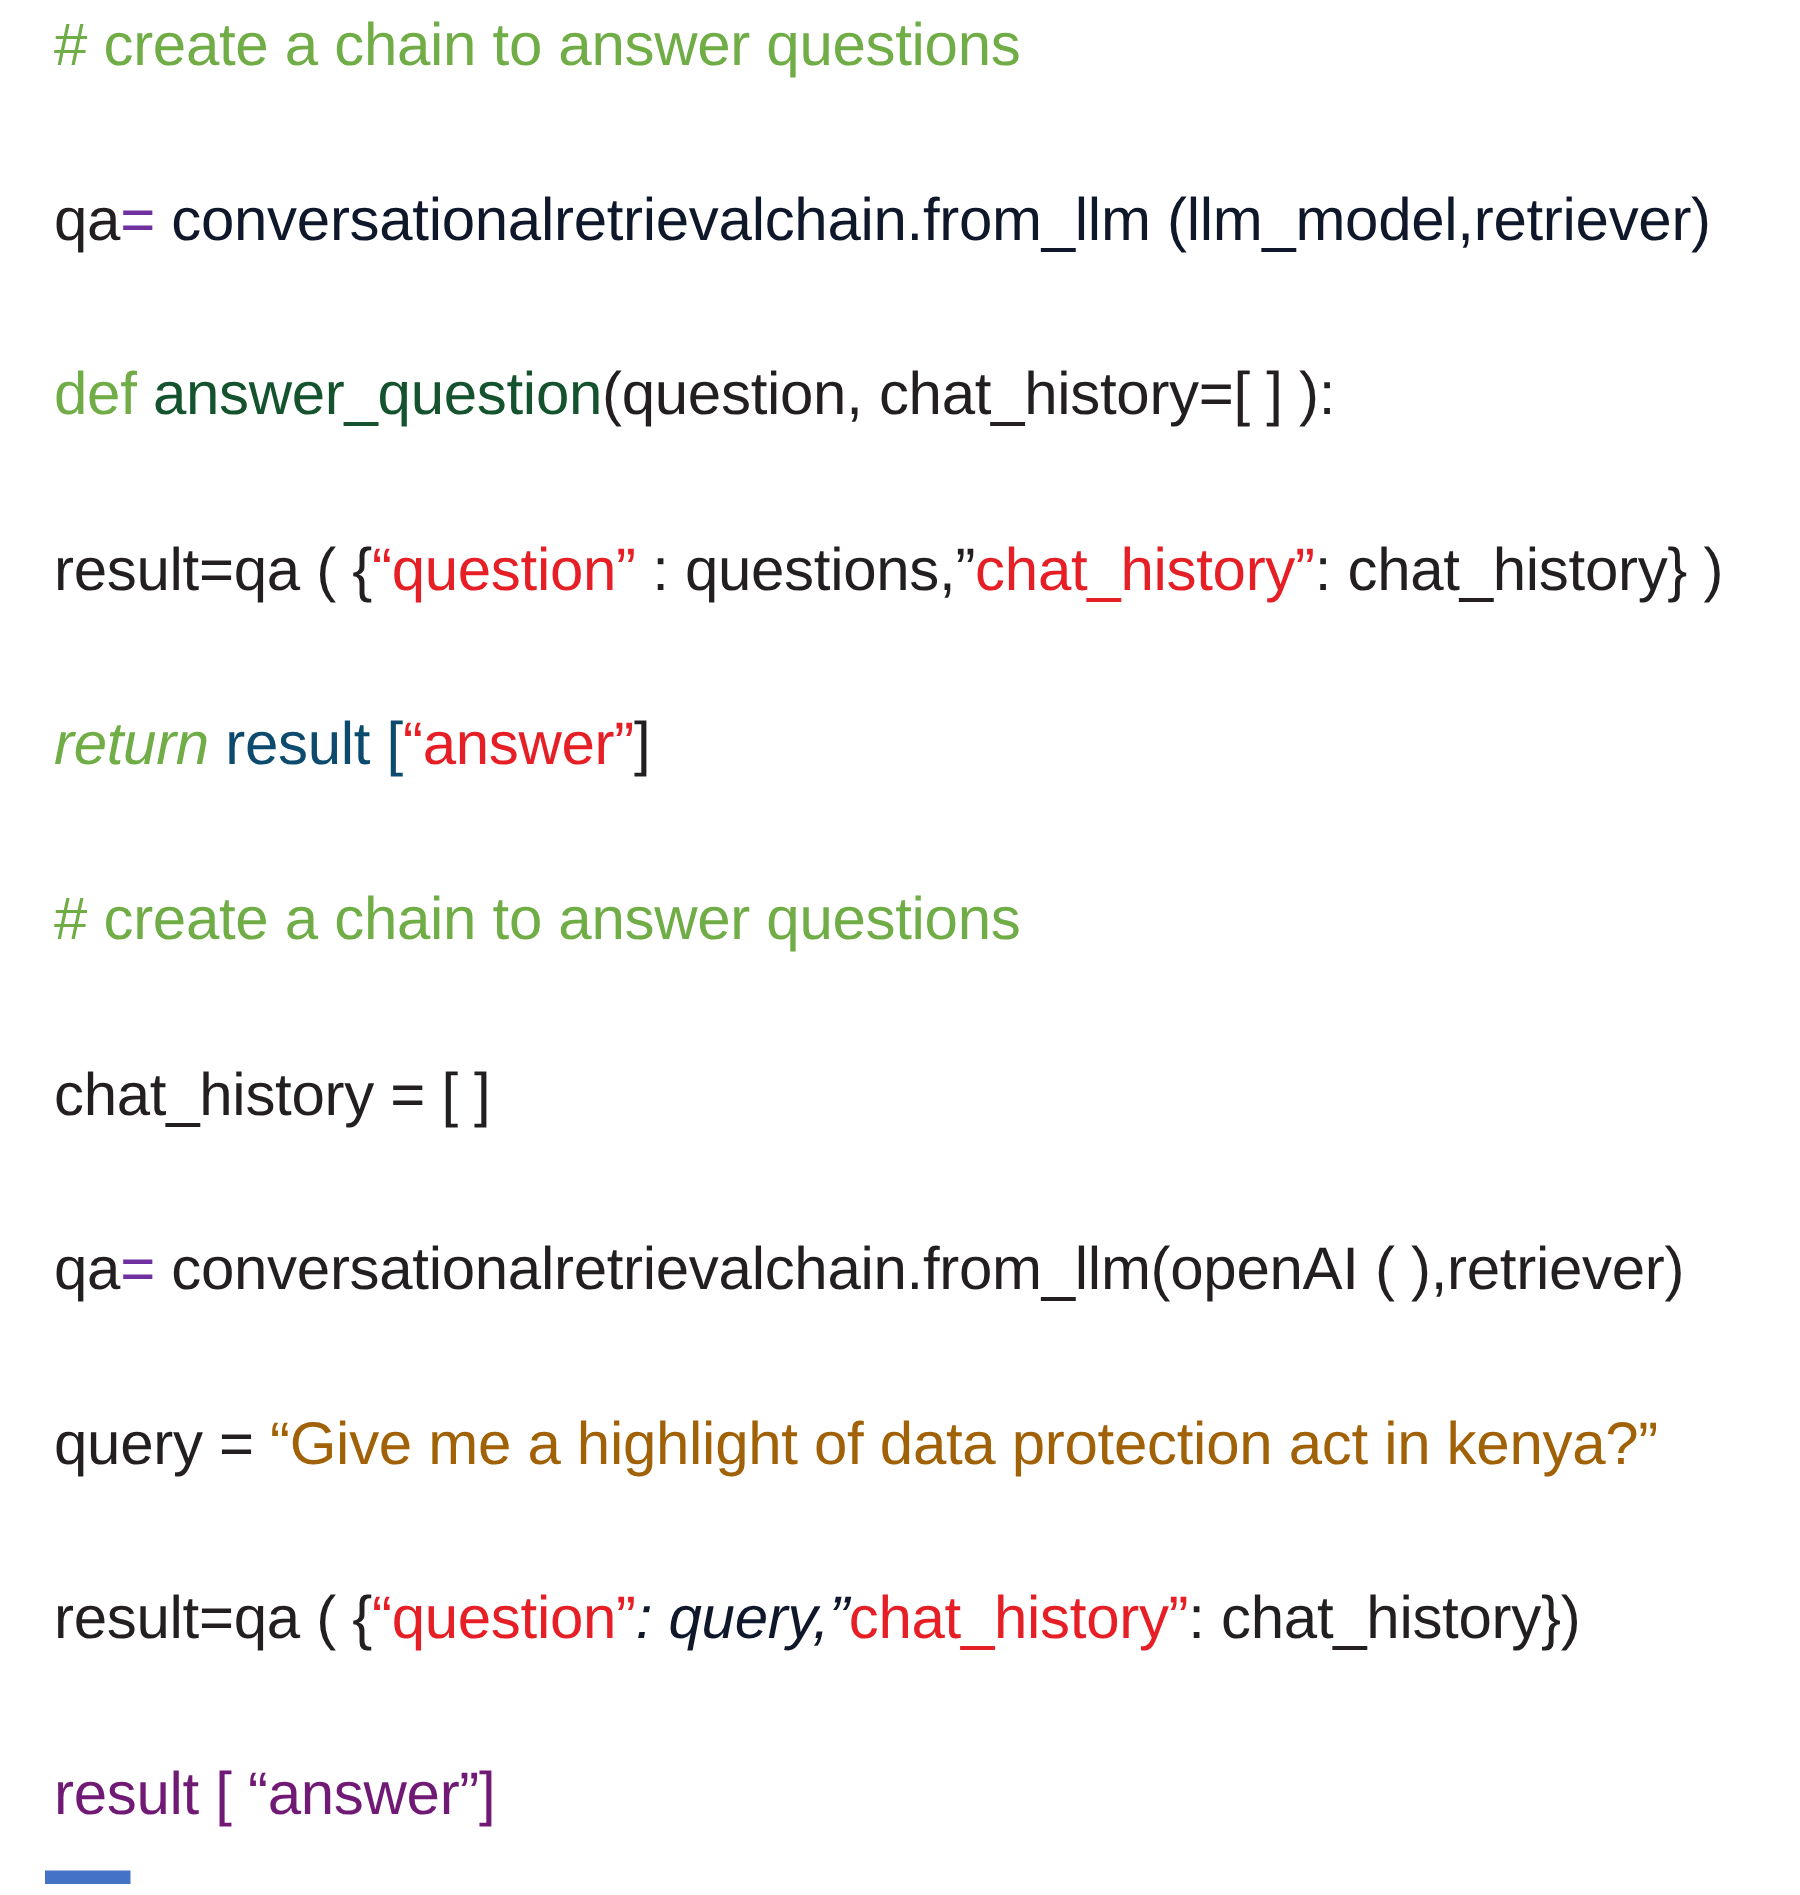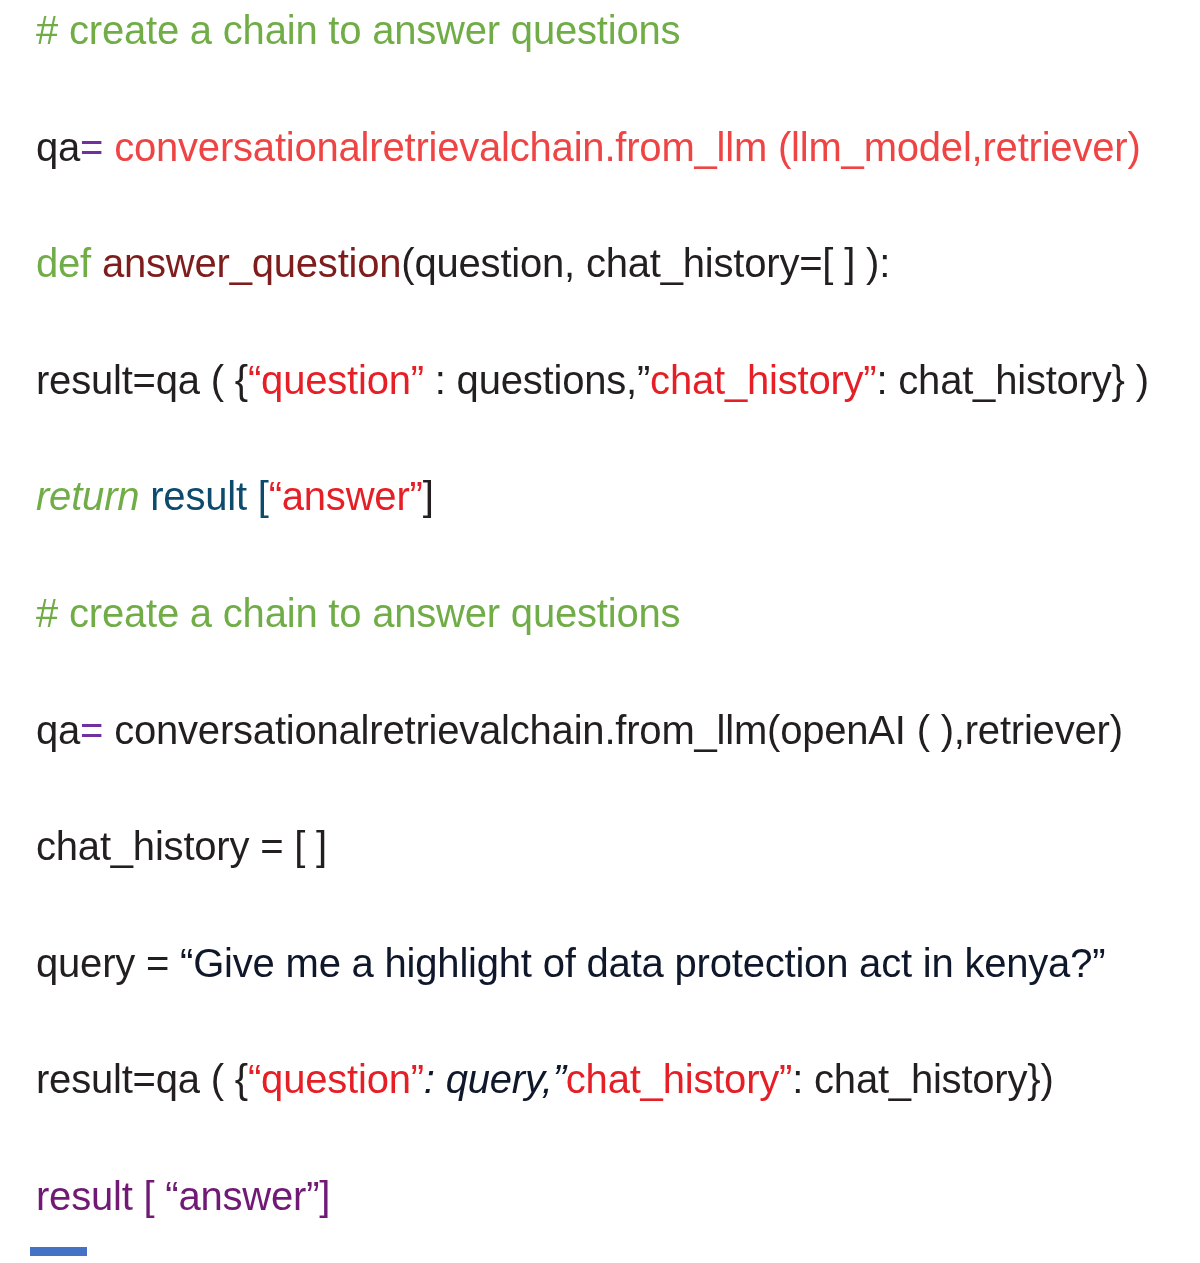--- a/index.html
+++ b/index.html
@@ -36,26 +36,26 @@
     width: 57px;
     height: 9px;
   }
 </style>
 </head>
 <body>
 
 <div class="code-doc">
   <div id="code-lines">
       <div class="code-line"><span class="seg" style="color: rgb(112, 173, 71);"># create a chain to answer questions</span></div>
-      <div class="code-line"><span class="seg" style="color: rgb(35, 31, 32);">qa</span><span class="seg" style="color: rgb(112, 48, 160);">=</span><span class="seg" style="color: #ef4444;"> conversationalretrievalchain.from_llm (llm_model,retriever)</span></div>
-      <div class="code-line"><span class="seg" style="color: rgb(112, 173, 71);">def </span><span class="seg" style="color: #7f1d1d; margin-top: 19px;">answer_question</span><span class="seg" style="color: rgb(35, 31, 32); text-align: center;">(question, chat_history=[ ] ):</span></div>
+      <div class="code-line"><span class="seg" style="color: rgb(35, 31, 32);">qa</span><span class="seg" style="color: rgb(112, 48, 160);">=</span><span class="seg" style="color: #0f172a;"> conversationalretrievalchain.from_llm (llm_model,retriever)</span></div>
+      <div class="code-line"><span class="seg" style="color: rgb(112, 173, 71);">def </span><span class="seg" style="color: #14532d; margin-top: 19px;">answer_question</span><span class="seg" style="color: rgb(35, 31, 32); text-align: center;">(question, chat_history=[ ] ):</span></div>
       <div class="code-line"><span class="seg" style="color: rgb(35, 31, 32);">result=qa ( {</span><span class="seg" style="color: rgb(230, 30, 37);">“question”</span><span class="seg" style="color: rgb(35, 31, 32);"> : questions,”</span><span class="seg" style="color: rgb(230, 30, 37);">chat_history”</span><span class="seg" style="color: rgb(35, 31, 32);">: chat_history} )</span></div>
       <div class="code-line"><span class="seg" style="color: rgb(112, 173, 71); font-style: italic;">return</span><span class="seg" style="color: #0c4a6e;"> result [</span><span class="seg" style="color: rgb(230, 30, 37);">“answer”</span><span class="seg" style="color: rgb(35, 31, 32);">]</span></div>
       <div class="code-line"><span class="seg" style="color: rgb(112, 173, 71);"># create a chain to answer questions</span></div>
+      <div class="code-line"><span class="seg" style="color: rgb(35, 31, 32);">chat_history = [ ]</span></div>
       <div class="code-line"><span class="seg" style="color: rgb(35, 31, 32);">qa</span><span class="seg" style="color: rgb(112, 48, 160);">=</span><span class="seg" style="color: rgb(35, 31, 32);"> conversationalretrievalchain.from_llm(openAI ( ),retriever)</span></div>
-      <div class="code-line"><span class="seg" style="color: rgb(35, 31, 32);">chat_history = [ ]</span></div>
-      <div class="code-line"><span class="seg" style="color: rgb(35, 31, 32);">query = </span><span class="seg" style="color: #0f172a;">“Give me a highlight of data protection act in kenya?”</span></div>
+      <div class="code-line"><span class="seg" style="color: rgb(35, 31, 32);">query = </span><span class="seg" style="color: #a16207;">“Give me a highlight of data protection act in kenya?”</span></div>
       <div class="code-line"><span class="seg" style="color: rgb(35, 31, 32);">result=qa ( {</span><span class="seg" style="color: rgb(230, 30, 37);">“question”</span><span class="seg" style="color: #0f172a; font-style: italic;">: query,”</span><span class="seg" style="color: rgb(230, 30, 37);">chat_history”</span><span class="seg" style="color: rgb(35, 31, 32);">: chat_history})</span></div>
       <div class="code-line"><span class="seg" style="color: #701a75;">result [ “answer”]</span></div>
     </div>
 </div>
 
 <div class="bottom-bar" id="bottom-bar" style="background: rgb(68, 114, 196);"></div>
 
 </body></html>

